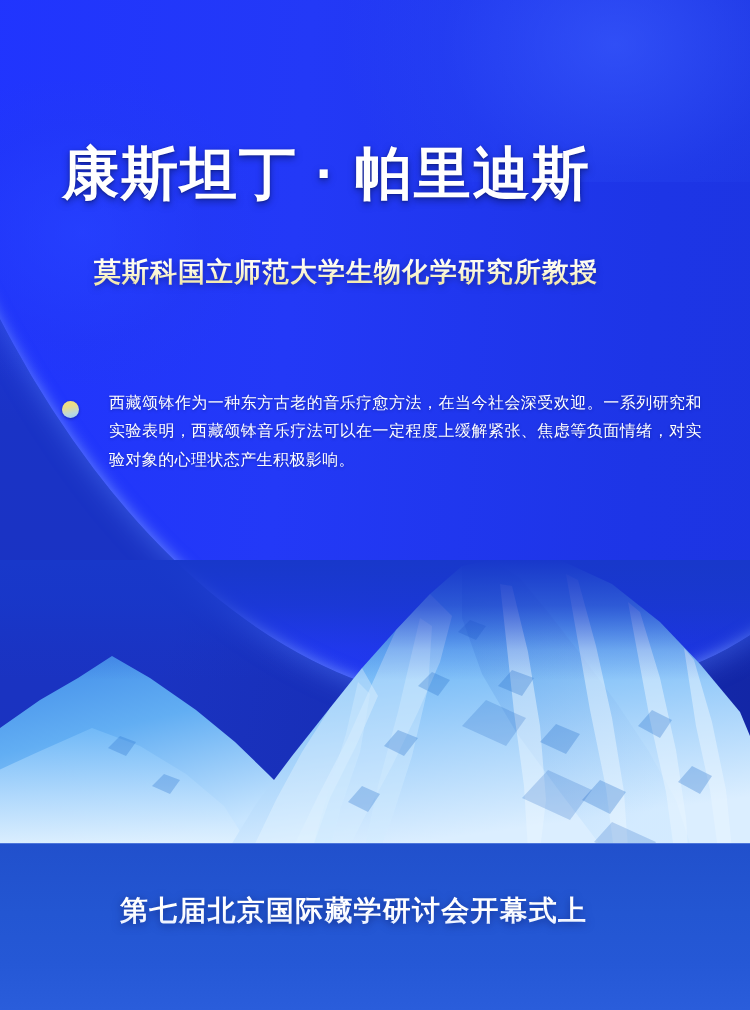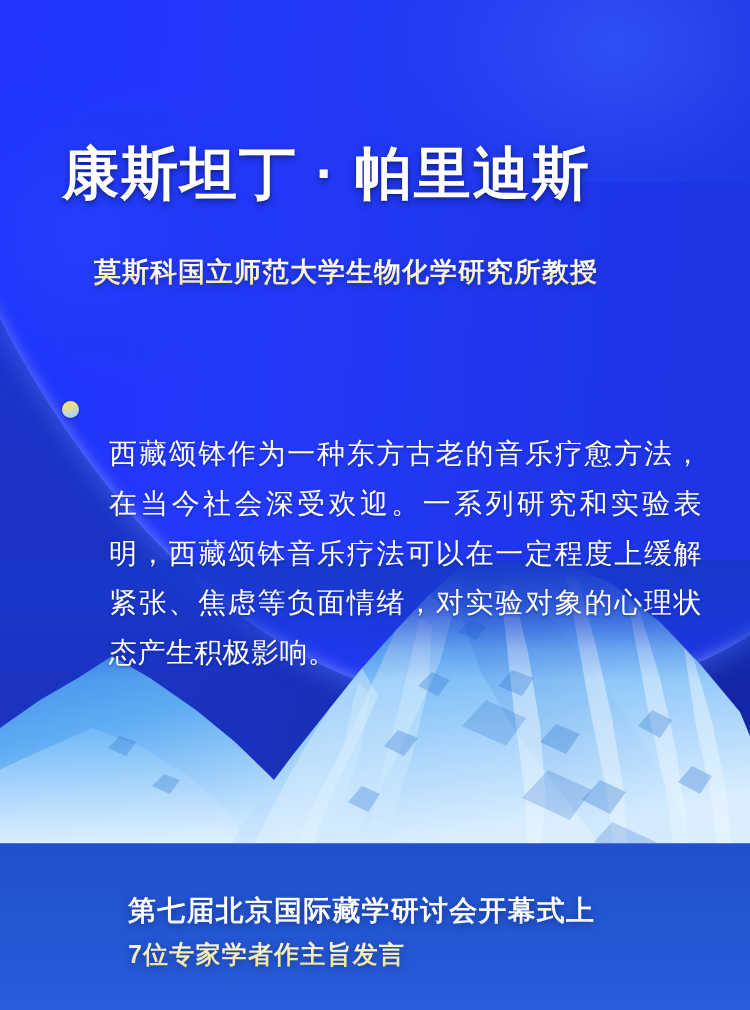--- a/index.html
+++ b/index.html
@@ -151,34 +151,32 @@
     width: 17px;
     height: 17px;
     border-radius: 50%;
     margin-top: 12px;
     margin-right: 30px;
     background: linear-gradient(165deg, #f3e07a 0%, #e9dd8c 35%, #b9d8e0 72%, #9ecbe8 100%);
     box-shadow: 0 1px 3px rgba(8,20,80,0.45);
   }
   .bullet-text {
     flex: 1 1 auto;
-    font-size: 28px;
+    font-size: 16px;
     line-height: 1.78;
     color: #ffffff;
     letter-spacing: 0.4px;
     text-shadow: 0 1px 3px rgba(10,24,100,0.45);
     text-align: justify;
-    margin-top: 40px;
   }
 
   .footer-text {
     position: absolute;
     left: 120px;
     top: 891px;
-    margin-left: 8px;
   }
   .footer-l1 {
     font-size: 28px;
     font-weight: 700;
     letter-spacing: 1.2px;
     line-height: 1.42;
     white-space: nowrap;
     background: linear-gradient(180deg, #ffffff 0%, #ffffff 48%, #eef3ff 78%, #d8e4fb 100%);
     -webkit-background-clip: text;
     background-clip: text;
@@ -293,17 +291,16 @@
       <div class="bullet-row">
         <span class="bullet-dot"></span>
         <span class="bullet-text">西藏颂钵作为一种东方古老的音乐疗愈方法，在当今社会深受欢迎。一系列研究和实验表明，西藏颂钵音乐疗法可以在一定程度上缓解紧张、焦虑等负面情绪，对实验对象的心理状态产生积极影响。</span>
       </div>
 
 
     </div>
 
     <div class="footer-text">
       <div class="footer-l1">第七届北京国际藏学研讨会开幕式上</div>
-      <div class="footer-l2">7位专家学者作主旨发言</div>
     </div>
 
   </div>
 </div>
 
 </body></html>

